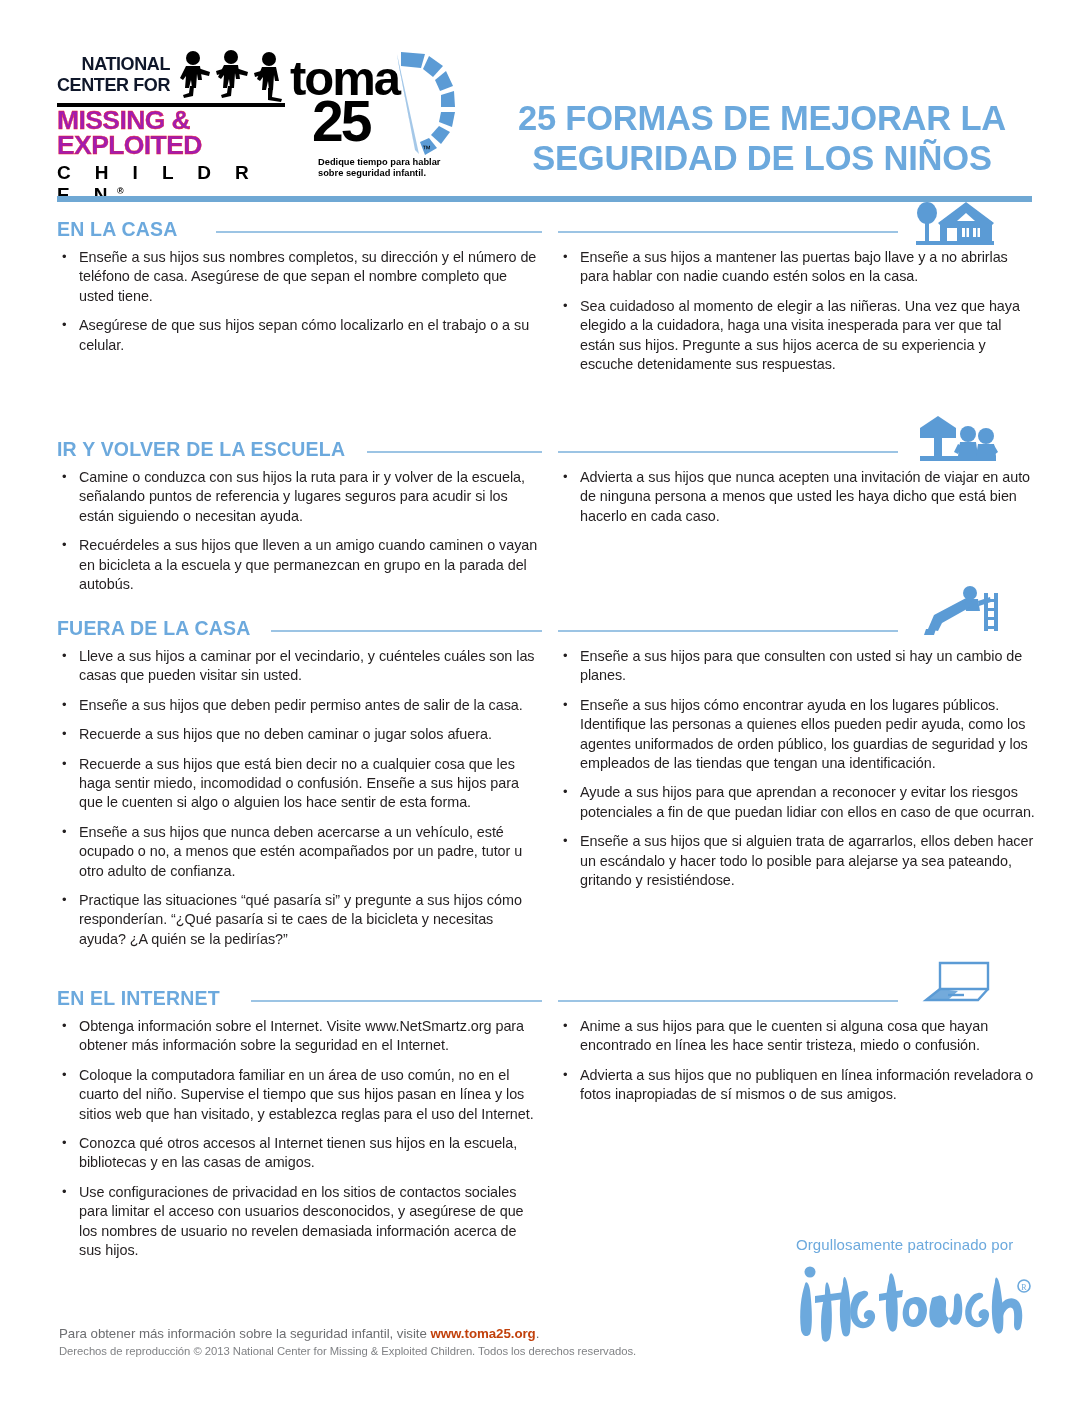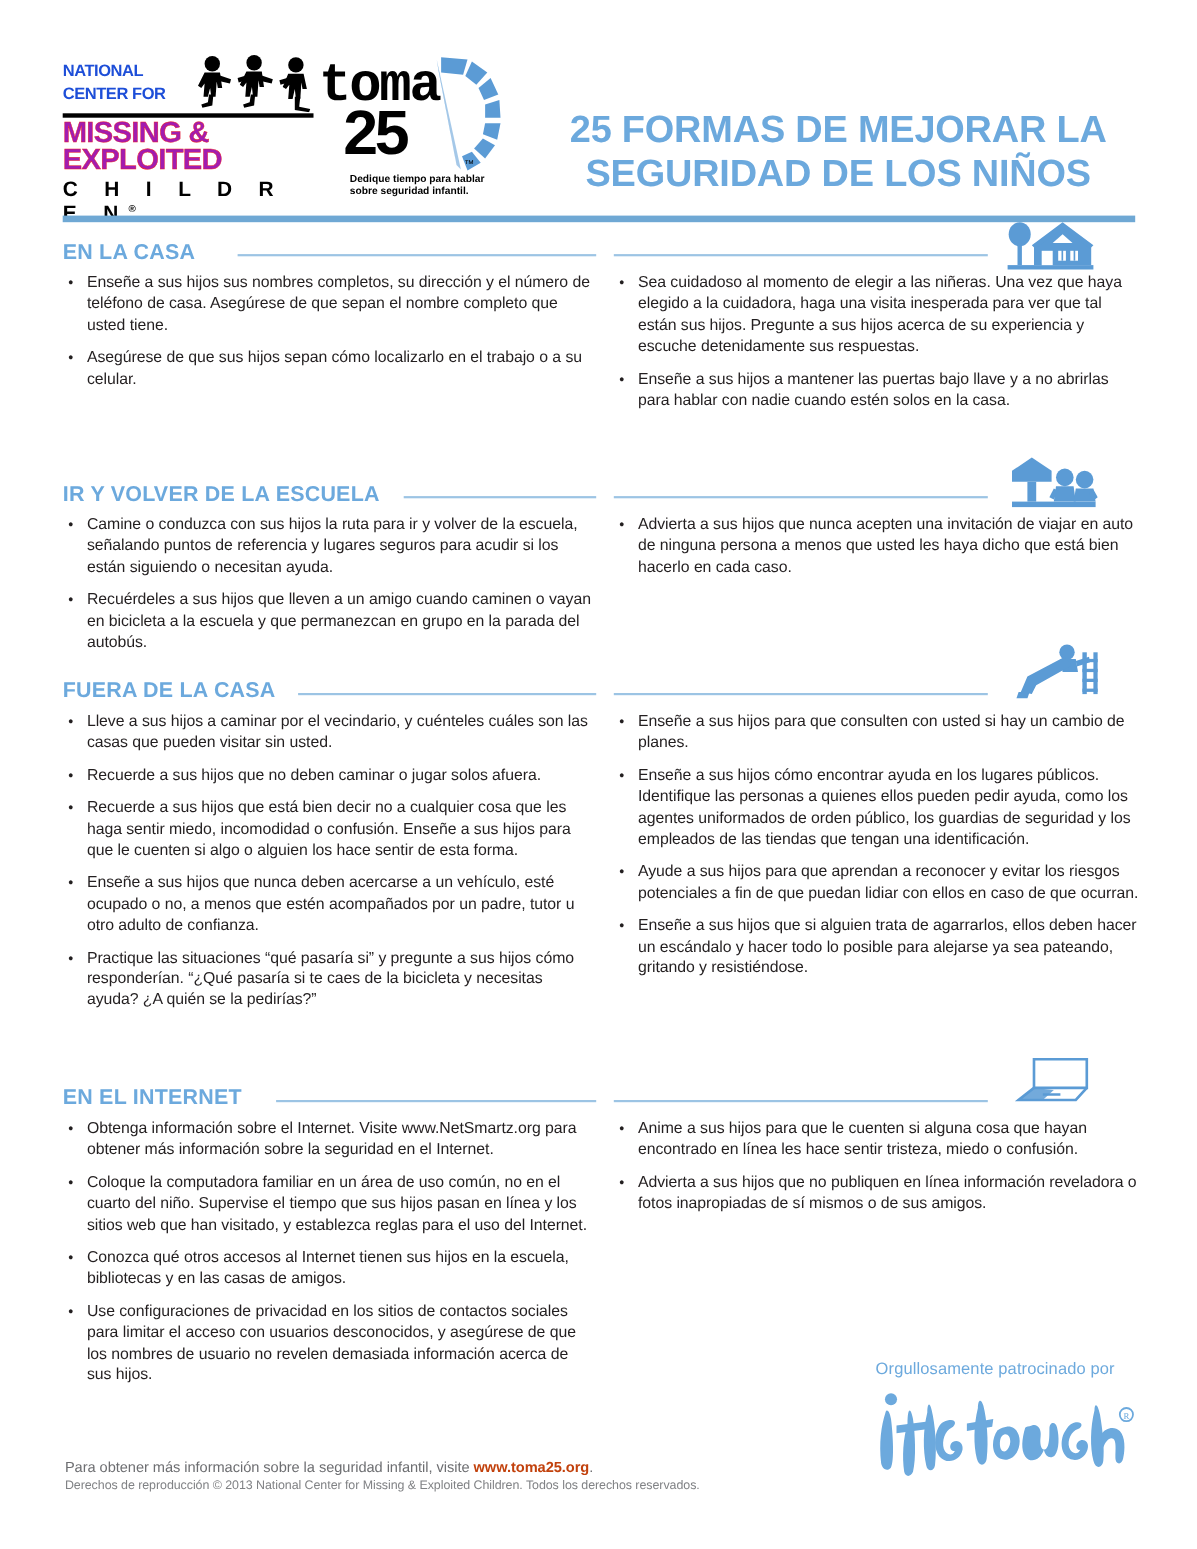--- a/index.html
+++ b/index.html
@@ -11,33 +11,33 @@
     overflow:hidden;
     position:relative;
   }
   .page { position:relative; width:1088px; height:1408px; box-sizing:border-box; }
 
   
   .header { position:absolute; left:0; top:0; width:1088px; height:200px; }
 
   .ncmec { position:absolute; left:57px; top:52px; width:232px; }
   .ncmec-top { position:relative; height:52px; }
-  .ncmec-words { position:absolute; left:0; top:2px; font-weight:bold; font-size:15px;
-    line-height:21px; letter-spacing:-0.4px; color:#1d4ed8; font-family:"Liberation Sans", sans-serif; }
+  .ncmec-words { position:absolute; left:0; top:2px; font-weight:bold; font-size:18px;
+    line-height:21px; letter-spacing:-0.4px; color:#0f172a; font-family:"Liberation Sans", sans-serif;text-align:right; }
   .ncmec-kids { position:absolute; left:119px; top:-2px; width:114px; height:52px; }
   .ncmec-rule { position:absolute; left:0; top:51px; width:228px; height:4px; background:#000; }
   .ncmec-red { position:absolute; left:0; top:56px; font-weight:bold; font-size:26.5px; line-height:25px;
     letter-spacing:-0.6px; color:#a21caf; -webkit-text-stroke:0.4px #ED1C24;
     font-family:"Liberation Sans", sans-serif; }
   .ncmec-children { position:absolute; left:0; top:110px; font-weight:bold; font-size:19px;
     letter-spacing:9.4px; color:#000; font-family:"Liberation Sans", sans-serif; }
   .ncmec-children sup { font-size:9px; letter-spacing:0; vertical-align:super; }
 
   .toma { position:absolute; left:290px; top:52px; width:170px; height:130px; }
-  .toma-word { position:absolute; left:0px; top:-2px; font-family:Liberation Mono, monospace;
+  .toma-word { position:absolute; left:0px; top:-2px; font-family:Liberation Sans, sans-serif;
     font-weight:bold; font-size:49px; letter-spacing:-2px; color:#000; }
   .toma-25 { position:absolute; left:22px; top:33px; font-family:Liberation Sans, sans-serif;
     font-weight:bold; font-size:57px; letter-spacing:-3px; color:#000; line-height:73px; }
   .toma-tag { position:absolute; left:28px; top:105px; width:132px; font-size:9.3px;
     font-weight:bold; line-height:10.6px; color:#000; }
   .toma-arc { position:absolute; left:95px; top:-2px; width:75px; height:110px; }
   .toma-tm { position:absolute; left:132px; top:92px; font-size:9px; color:#000; }
 
   .title { position:absolute; left:488px; top:98px; width:548px; text-align:center;
     font-weight:bold; font-size:34.5px; line-height:40px; letter-spacing:-0.2px;
@@ -169,22 +169,22 @@
               <polygon points="52,12 61,20 43,20" fill="#ffffff"></polygon>
               <rect x="33" y="27" width="10" height="13" fill="#ffffff"></rect>
               <rect x="48" y="27" width="7" height="9" fill="#ffffff"></rect>
               <rect x="59" y="27" width="7" height="9" fill="#ffffff"></rect>
               <rect x="51" y="26" width="1.5" height="10" fill="#5B9BD5"></rect>
               <rect x="62" y="26" width="1.5" height="10" fill="#5B9BD5"></rect>
             </g>
           </svg>
         </div>
         <ul class="bullets">
+          <li>Enseñe a sus hijos a mantener las puertas bajo llave y a no abrirlas para hablar con nadie cuando estén solos en la casa.</li>
           <li>Sea cuidadoso al momento de elegir a las niñeras. Una vez que haya elegido a la cuidadora, haga una visita inesperada para ver que tal están sus hijos. Pregunte a sus hijos acerca de su experiencia y escuche detenidamente sus respuestas.</li>
-          <li>Enseñe a sus hijos a mantener las puertas bajo llave y a no abrirlas para hablar con nadie cuando estén solos en la casa.</li>
         </ul>
       </div>
     </div>
 
     <div class="section">
       <div class="col-left" style="top:234px;">
         <div class="sec-head">
           <span class="txt">IR Y VOLVER DE LA ESCUELA</span>
           <span class="sec-rule" style="left:310px; right:0; top:13px;"></span>
         </div>
@@ -217,20 +217,21 @@
     </div>
 
     <div class="section">
       <div class="col-left" style="top:413px;">
         <div class="sec-head">
           <span class="txt">FUERA DE LA CASA</span>
           <span class="sec-rule" style="left:214px; right:0; top:13px;"></span>
         </div>
         <ul class="bullets">
           <li>Lleve a sus hijos a caminar por el vecindario, y cuénteles cuáles son las casas que pueden visitar sin usted.</li>
+          <li>Enseñe a sus hijos que deben pedir permiso antes de salir de la casa.</li>
           <li>Recuerde a sus hijos que no deben caminar o jugar solos afuera.</li>
           <li>Recuerde a sus hijos que está bien decir no a cualquier cosa que les haga sentir miedo, incomodidad o confusión. Enseñe a sus hijos para que le cuenten si algo o alguien los hace sentir de esta forma.</li>
           <li>Enseñe a sus hijos que nunca deben acercarse a un vehículo, esté ocupado o no, a menos que estén acompañados por un padre, tutor u otro adulto de confianza.</li>
           <li>Practique las situaciones “qué pasaría si” y pregunte a sus hijos cómo responderían. “¿Qué pasaría si te caes de la bicicleta y necesitas ayuda? ¿A quién se la pedirías?”</li>
         </ul>
       </div>
       <div class="col-right" style="top:413px;">
         <div class="sec-head">
           <span class="sec-rule" style="left:0; width:340px; top:13px;"></span>
           <svg class="icon" style="left:362px; top:-32px; width:78px; height:50px;" viewBox="0 0 78 50">

